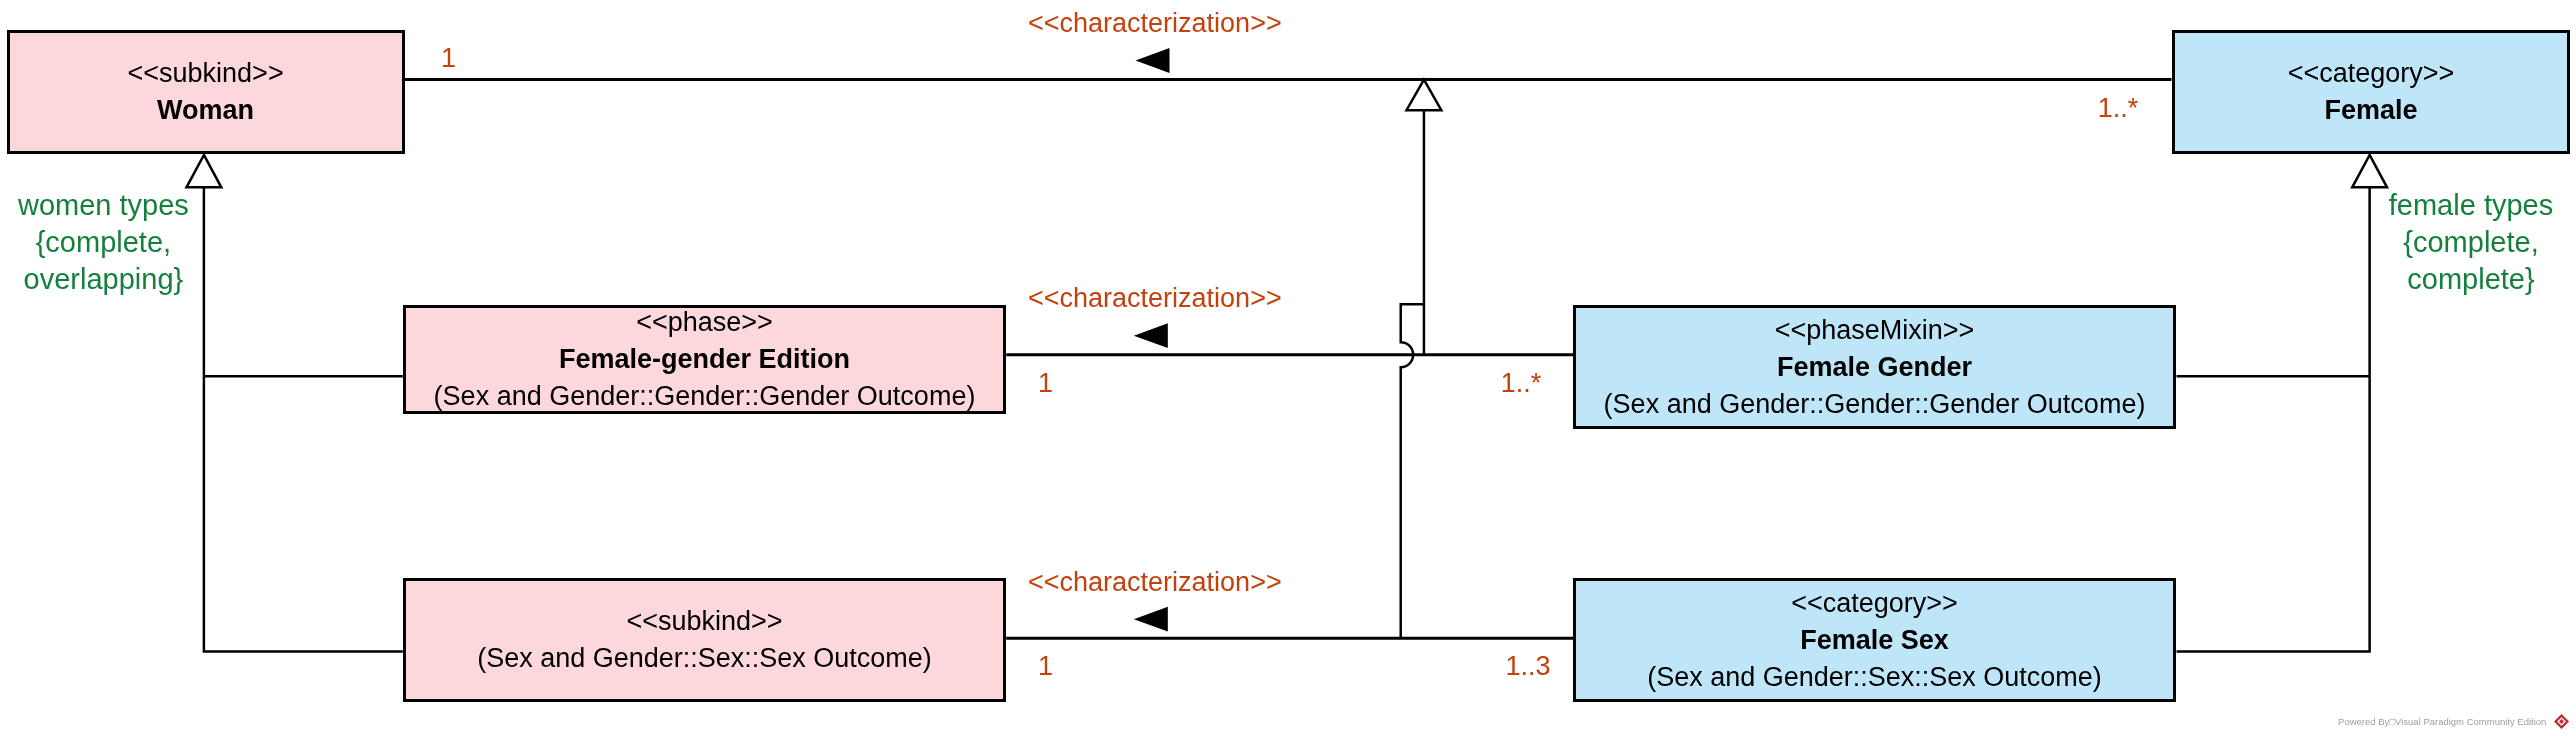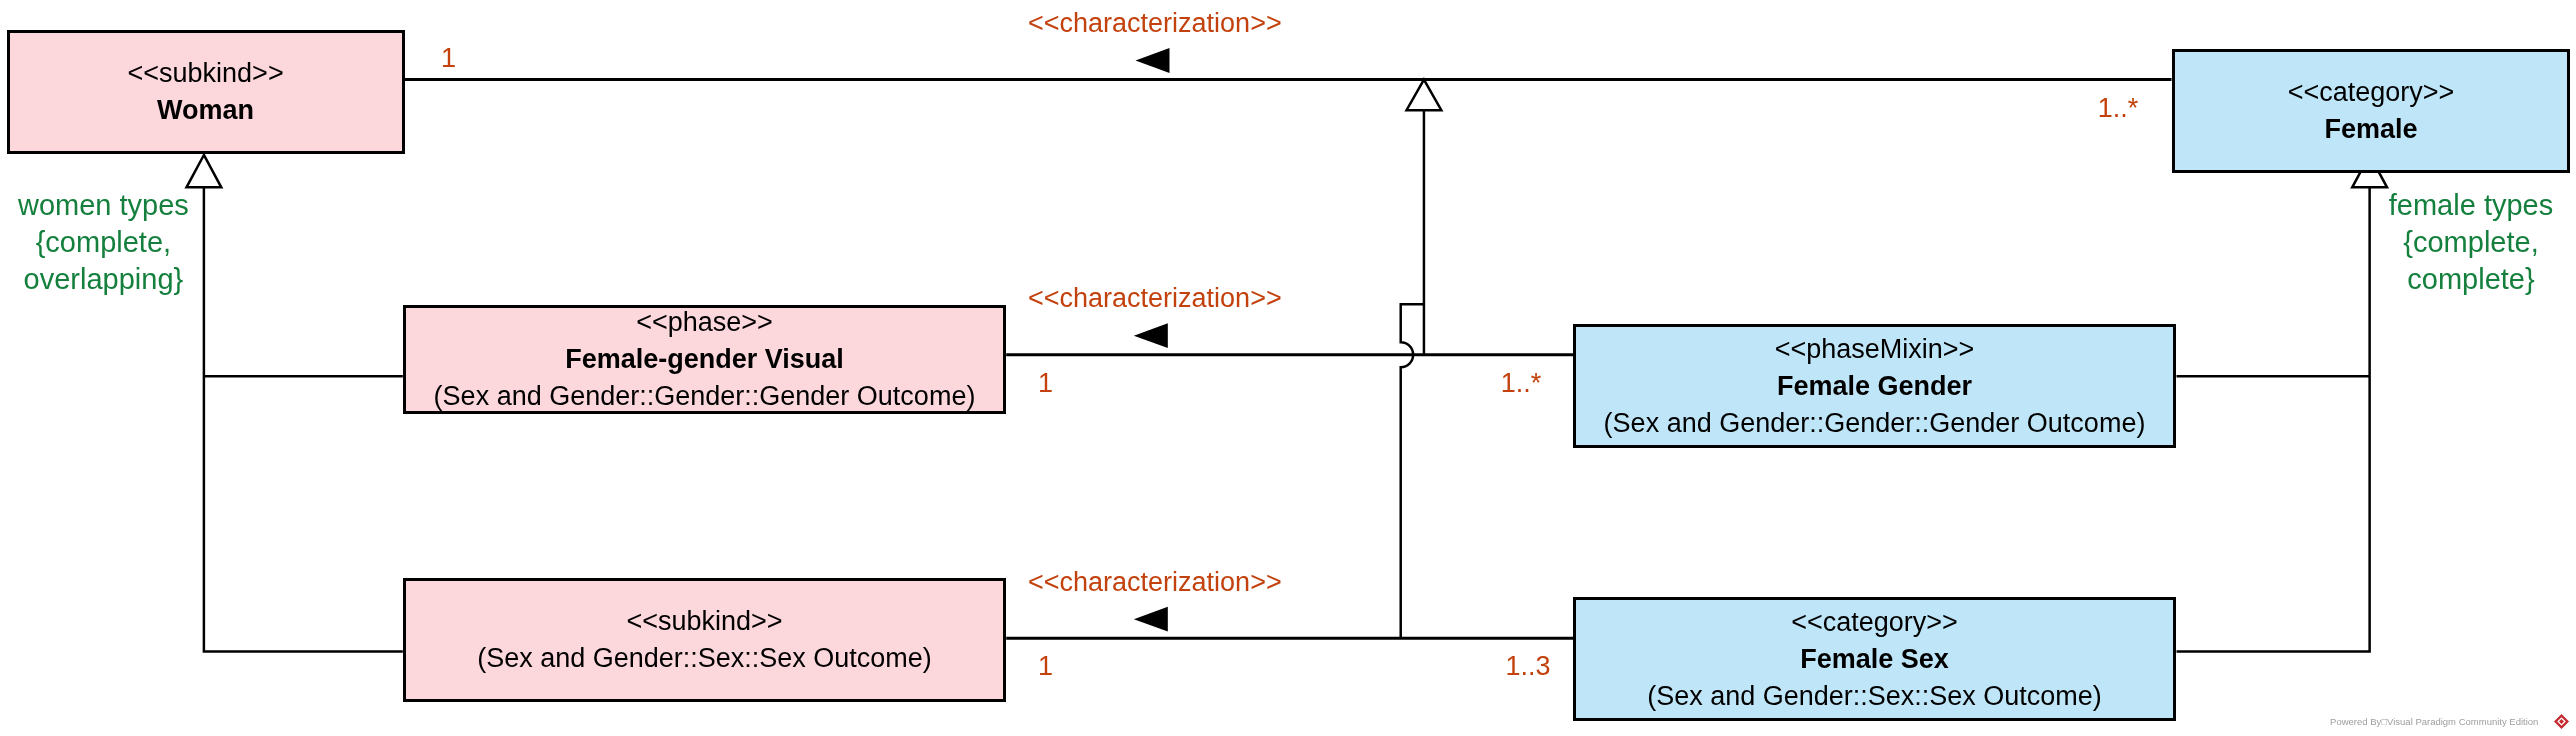--- a/index.html
+++ b/index.html
@@ -31,21 +31,21 @@
     border: 3.3px solid var(--line);
     display: flex;
     flex-direction: column;
     justify-content: center;
     text-align: center;
     font-size: 27px;
     line-height: 37px;
     color: #000;
   }
   .cls.pink { background: var(--class-pink); }
-  .cls.blue { background: var(--class-blue); margin-top: 19px; }
+  .cls.blue { background: var(--class-blue); }
   .cls-name { font-weight: bold; }
   .cls-line:empty { display: none; }
 
   .lbl {
     position: absolute;
     font-size: 27px;
     line-height: 37px;
     color: #c2410c;
     white-space: nowrap;
   }
@@ -59,21 +59,21 @@
     line-height: 37px;
     color: #15803d;
   }
 
   #watermark {
     position: absolute;
     right: 6.6px;
     top: 714px;
     display: flex;
     align-items: center;
-    gap: 16px;
+    gap: 8px;
     font-size: 9.5px;
     color: var(--watermark-text);
   }
 </style>
 </head>
 <body>
 
 <div id="canvas">
 
   <svg id="wires" viewBox="0 0 3108 888">
@@ -119,21 +119,21 @@
   </div>
 
   <div class="cls blue" style="left:2172px; top:30px; width:398px; height:124px;">
     <div class="cls-line">&lt;&lt;category&gt;&gt;</div>
     <div class="cls-line cls-name">Female</div>
 
   </div>
 
   <div class="cls pink" style="left:403px; top:305px; width:603px; height:109px;">
     <div class="cls-line">&lt;&lt;phase&gt;&gt;</div>
-    <div class="cls-line cls-name">Female-gender Visual</div>
+    <div class="cls-line cls-name">Female-gender Edition</div>
     <div class="cls-line">(Sex and Gender::Gender::Gender Outcome)</div>
   </div>
 
   <div class="cls blue" style="left:1573px; top:305px; width:603px; height:124px;">
     <div class="cls-line">&lt;&lt;phaseMixin&gt;&gt;</div>
     <div class="cls-line cls-name">Female Gender</div>
     <div class="cls-line">(Sex and Gender::Gender::Gender Outcome)</div>
   </div>
 
   <div class="cls pink" style="left:403px; top:578px; width:603px; height:124px;">

